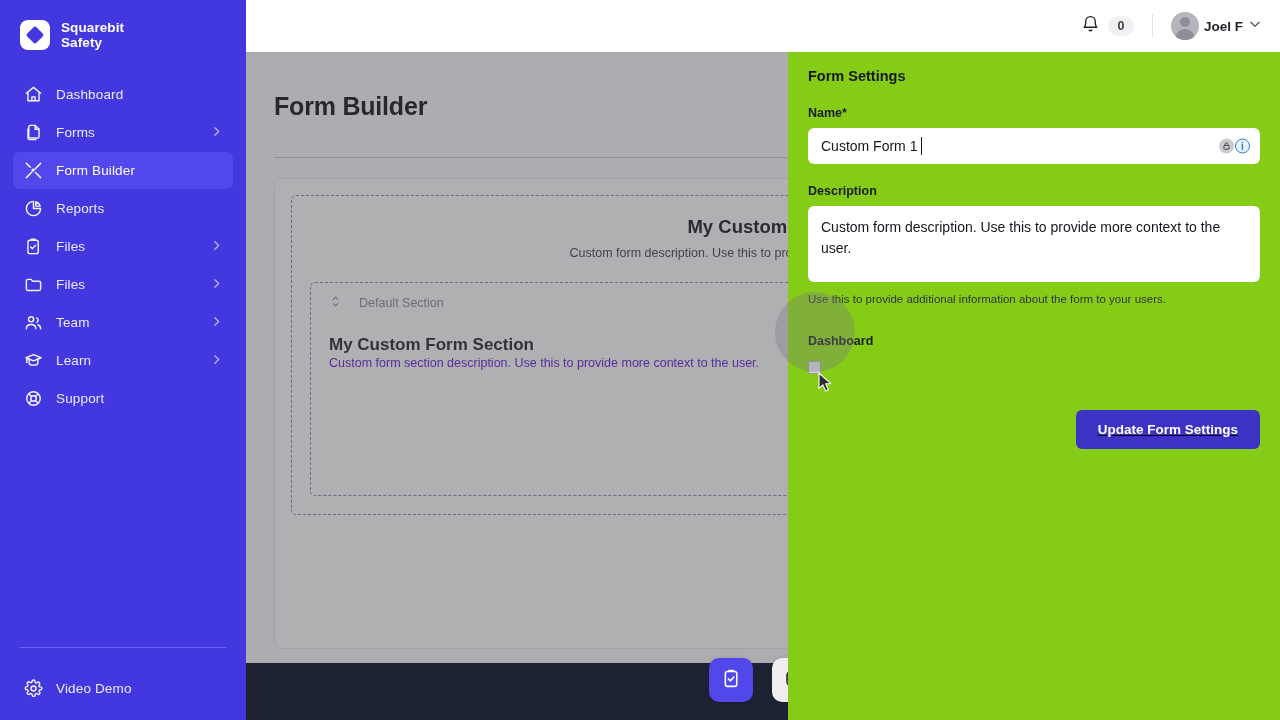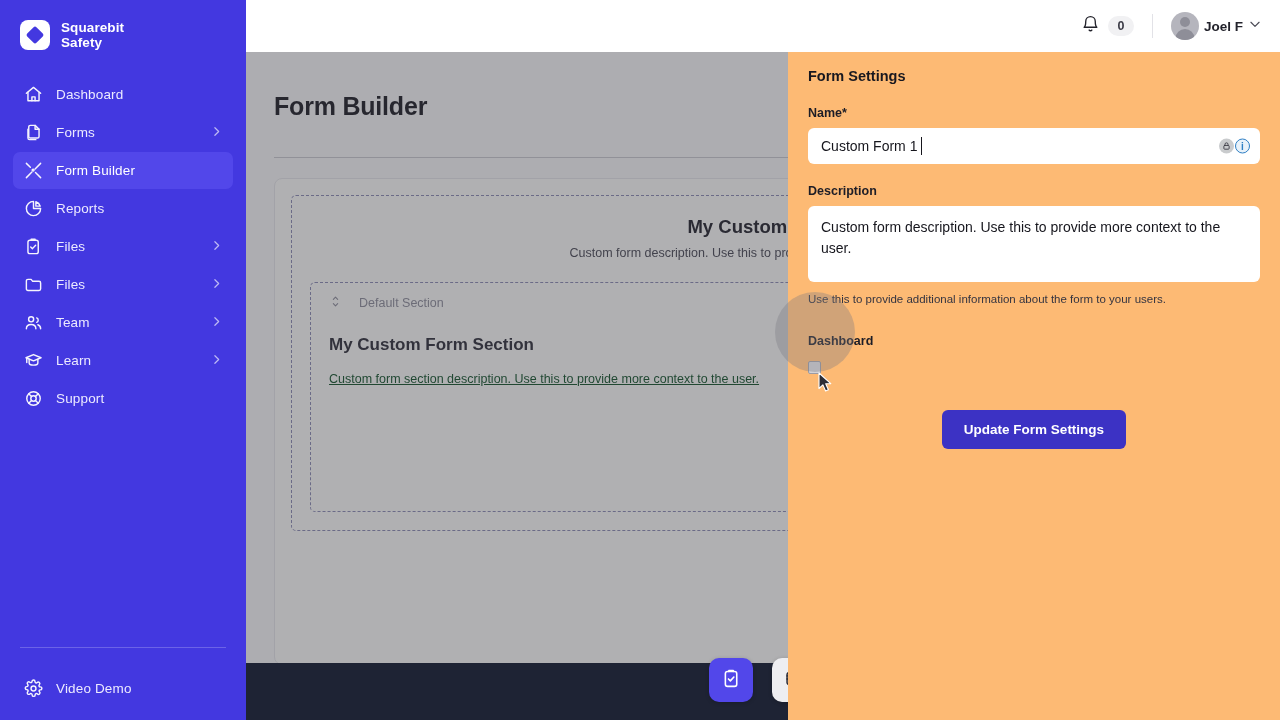--- a/index.html
+++ b/index.html
@@ -166,21 +166,21 @@
   }
   .section-handle {
     display: flex; align-items: center; gap: 17px;
     color: #8d8d9c; font-size: 12.5px;
   }
   .section-title {
     margin-top: 24px;
     font-size: 17px; font-weight: 700; color: #30303c;
   }
   .section-desc {
-    margin-top: 17px; font-size: 12.5px; color: #14532d; text-decoration: underline;
+    margin-top: 1px; font-size: 12.5px; color: #6d28d9;
   }
   .section-actions {
     margin-top: 68px;
     display: flex; justify-content: flex-end;
   }
   .btn {
     font-family: "Liberation Sans", sans-serif;
     font-size: 13px; font-weight: 700;
     border-radius: 6px; cursor: pointer;
     padding: 10px 17px;
@@ -226,21 +226,21 @@
     border-radius: 9px;
     background: #272d40;
     display: flex; align-items: center; justify-content: center;
     cursor: pointer; z-index: 28;
   }
 
   
   .panel {
     position: absolute; right: 0; top: 52px;
     width: 492px; height: 668px;
-    background: #fdba74;
+    background: #84cc16;
     z-index: 27;
     padding: 16px 20px 0 20px;
   }
   .panel-title {
     font-size: 14.5px; font-weight: 700; color: #17171f;
     margin-bottom: 22px;
   }
   .field-label {
     font-size: 12.5px; font-weight: 700; color: #1d1d26;
     margin-bottom: 8px;
@@ -310,21 +310,21 @@
     border-radius: 50%;
     background: rgba(120,120,128,.34);
     pointer-events: none;
   }
   .cursor {
     position: absolute; left: 818px; top: 372px;
     z-index: 40; pointer-events: none;
   }
   .panel-btn-row {
     margin-top: 36px;
-    display: flex; justify-content: center;
+    display: flex; justify-content: flex-end; text-decoration: underline;
   }
   .btn-update {
     background: #3c32c4; color: #fff; border: none;
     font-family: "Liberation Sans", sans-serif;
     font-size: 13.5px; font-weight: 700;
     padding: 12px 22px; border-radius: 6px;
     cursor: pointer;
   }
   .pub-wrap { position: relative; }
 </style>

